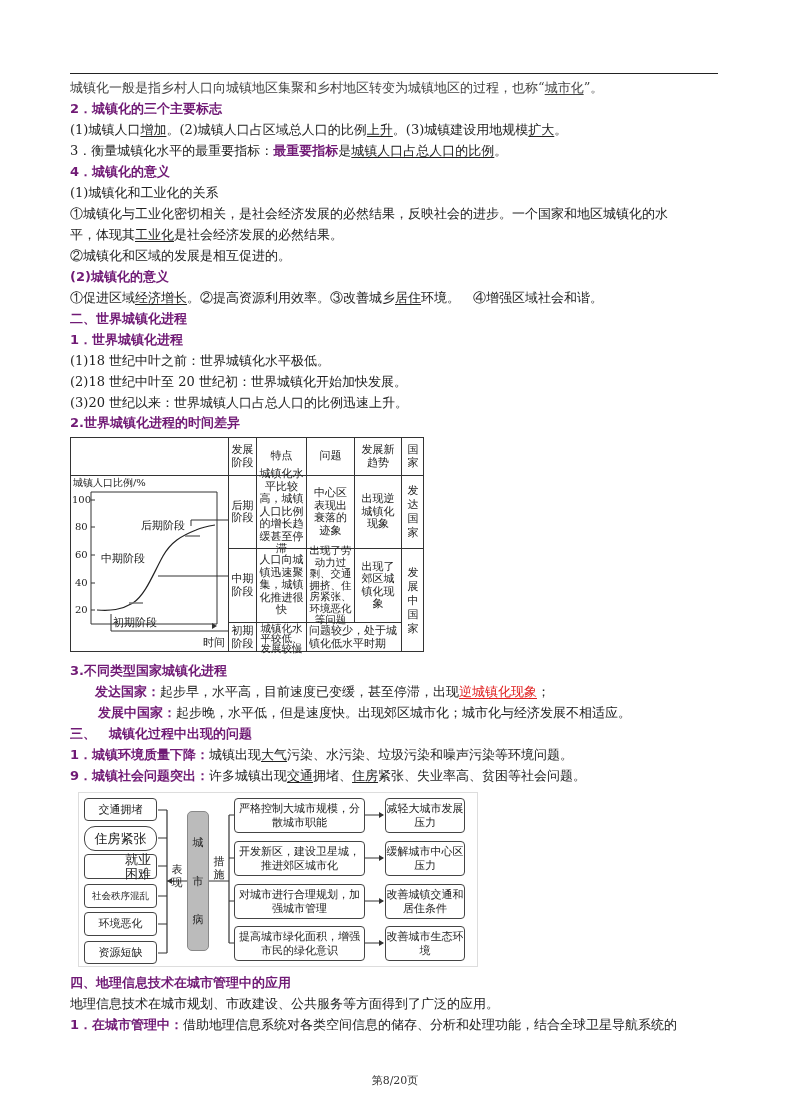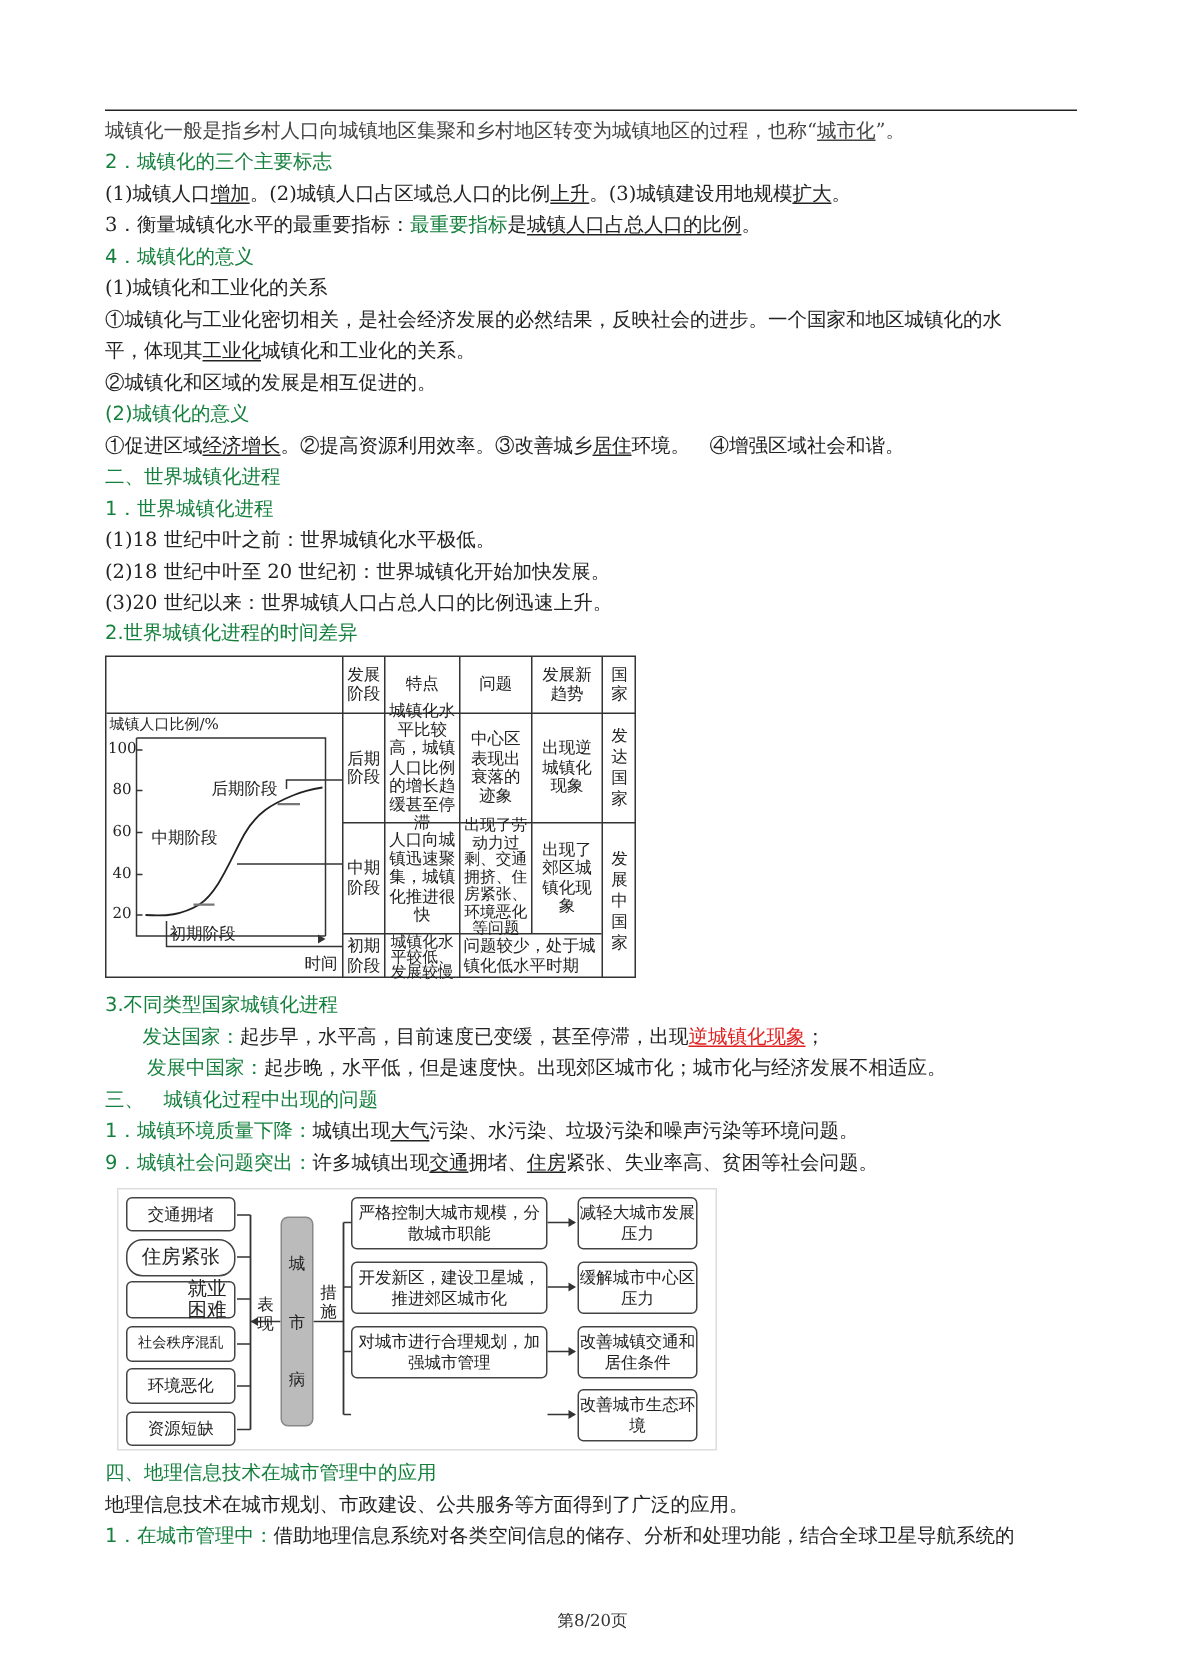--- a/index.html
+++ b/index.html
@@ -1,20 +1,20 @@
 <!DOCTYPE html>
 <html><head>
 <meta charset="utf-8">
 <style>
   html, body { margin:0; padding:0; background:#fff; }
   body { width:790px; height:1119px; position:relative; overflow:hidden;
          font-family:"DejaVu Serif", serif; color:#222; }
   .rule { position:absolute; left:70px; top:73px; width:648px; height:1px; background:#222; }
   .line { position:absolute; left:70px; font-size:13px; line-height:17px; white-space:nowrap; }
-  .b { font-weight:normal; font-family:"DejaVu Sans", sans-serif; color:#15803d; }
+  .b { font-weight:bold; font-family:"DejaVu Sans", sans-serif; color:#701a75; }
   .u { text-decoration:underline; text-underline-offset:2px; }
   .red { color:#e02020; text-decoration:underline; text-underline-offset:2px; }
   .muted { color:#444; }
 
   
   .tbl { position:absolute; left:70px; top:437px; width:354px; height:215px; border:1px solid #333; box-sizing:border-box; }
   .tbl .cell { position:absolute; box-sizing:border-box; font-size:11px; line-height:12.5px; color:#222;
                display:flex; align-items:center; justify-content:center; text-align:center; padding:1px 2px; }
   .vl { position:absolute; width:1px; background:#333; }
   .hl { position:absolute; height:1px; background:#333; }
@@ -45,21 +45,21 @@
 <div class="line" style="top:121px">
   <span>(1)城镇人口</span><span class="u">增加</span><span>。(2)城镇人口占区域总人口的比例</span><span class="u">上升</span><span>。(3)城镇建设用地规模</span><span class="u">扩大</span><span>。</span>
 </div>
 <div class="line" style="top:142px">
   <span>3．衡量城镇化水平的最重要指标：</span><span class="b">最重要指标</span><span>是</span><span class="u">城镇人口占总人口的比例</span><span>。</span>
 </div>
 <div class="line b" style="top:163px">4．城镇化的意义</div>
 <div class="line" style="top:184px">(1)城镇化和工业化的关系</div>
 <div class="line" style="top:205px">①城镇化与工业化密切相关，是社会经济发展的必然结果，反映社会的进步。一个国家和地区城镇化的水</div>
 <div class="line" style="top:226px">
-  <span>平，体现其</span><span class="u">工业化</span><span>城镇化和工业化的关系。</span>
+  <span>平，体现其</span><span class="u">工业化</span><span>是社会经济发展的必然结果。</span>
 </div>
 <div class="line" style="top:247px">②城镇化和区域的发展是相互促进的。</div>
 <div class="line b" style="top:268px">(2)城镇化的意义</div>
 <div class="line" style="top:289px">
   <span>①促进区域</span><span class="u">经济增长</span><span>。②提高资源利用效率。③改善城乡</span><span class="u">居住</span><span>环境。　④增强区域社会和谐。</span>
 </div>
 
 <div class="line b" style="top:310px">二、世界城镇化进程</div>
 <div class="line b" style="top:331px">1．世界城镇化进程</div>
 <div class="line" style="top:352px">(1)18 世纪中叶之前：世界城镇化水平极低。</div>
@@ -199,20 +199,21 @@
       <span>病</span>
   </div>
   <div class="vtext" style="left:134px; top:62px;">
     <div>措</div>
       <div>施</div>
   </div>
 
   <div class="box" style="left:155px; top:5px; width:131px; height:35px;">严格控制大城市规模，分散城市职能</div>
   <div class="box" style="left:155px; top:91px; width:131px; height:35px;">对城市进行合理规划，加强城市管理</div>
   <div class="box" style="left:155px; top:48px; width:131px; height:35px;">开发新区，建设卫星城，推进郊区城市化</div>
+  <div class="box" style="left:155px; top:133px; width:131px; height:35px;">提高城市绿化面积，增强市民的绿化意识</div>
 
   <div class="box" style="left:306px; top:5px; width:80px; height:35px;">减轻大城市发展压力</div>
   <div class="box" style="left:306px; top:48px; width:80px; height:35px;">缓解城市中心区压力</div>
   <div class="box" style="left:306px; top:91px; width:80px; height:35px;">改善城镇交通和居住条件</div>
   <div class="box" style="left:306px; top:133px; width:80px; height:35px;">改善城市生态环境</div>
 </div>
 
 <div class="line b" style="top:974px">四、地理信息技术在城市管理中的应用</div>
 <div class="line" style="top:995px">地理信息技术在城市规划、市政建设、公共服务等方面得到了广泛的应用。</div>
 <div class="line" style="top:1016px">

